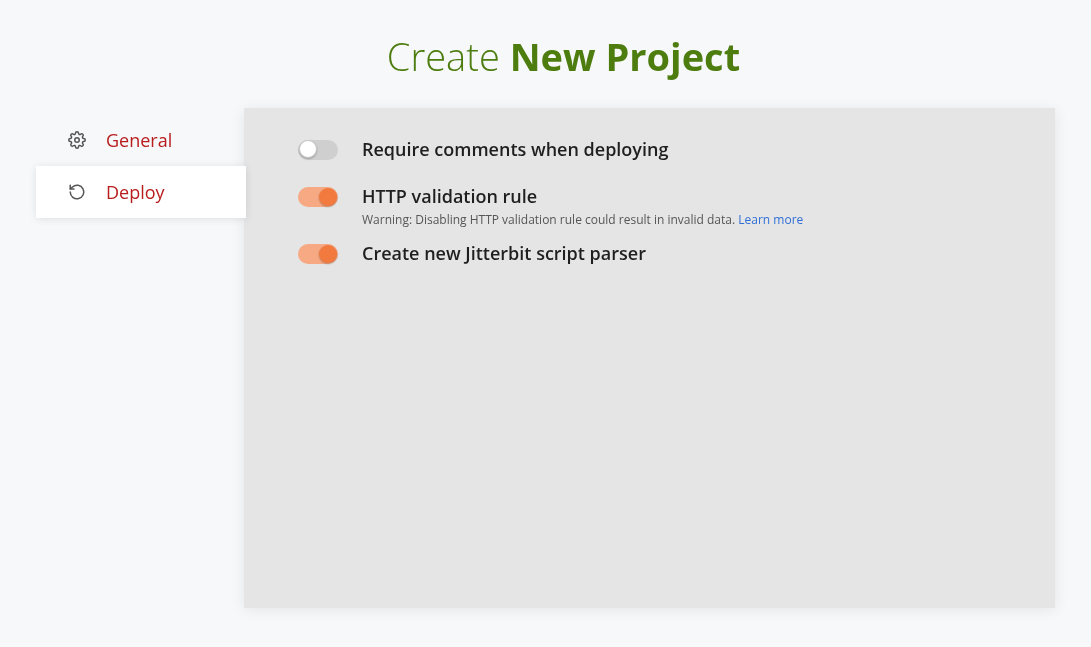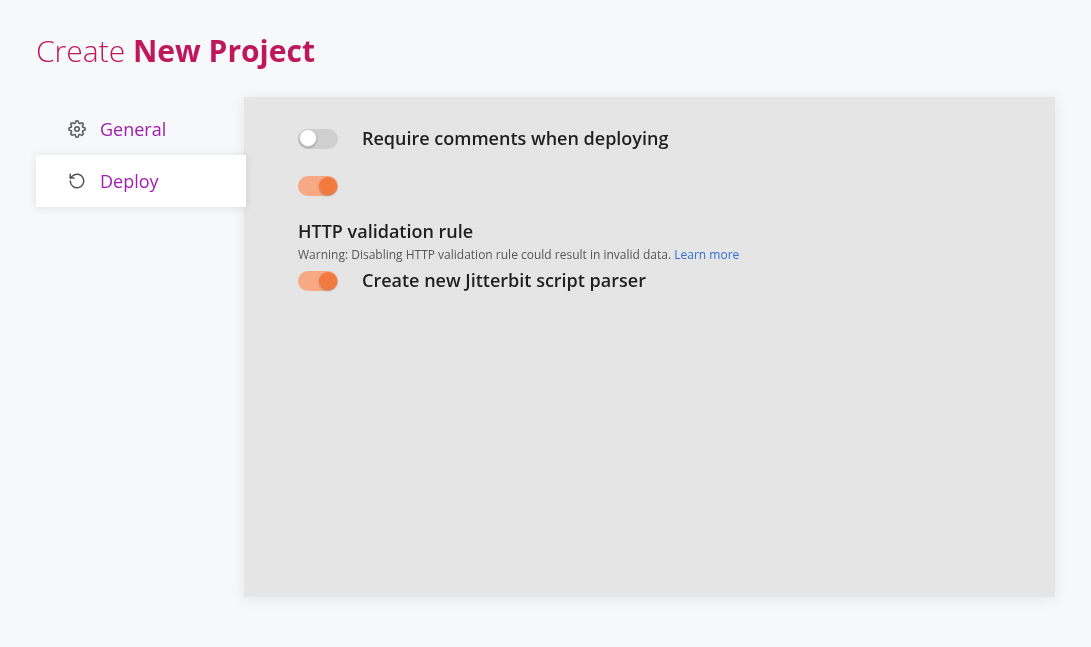--- a/index.html
+++ b/index.html
@@ -6,44 +6,45 @@
   body {
     font-family: "Segoe UI", "Open Sans", -apple-system, BlinkMacSystemFont, sans-serif;
     background: #f7f8fa;
     width: 1091px;
     height: 647px;
     overflow: hidden;
     color: #222;
   }
   .page-title {
     padding: 30px 0 26px 36px;
-    font-size: 30px;
+    font-size: 38px;
     font-weight: 300;
-    color: #be185d;
+    color: #4d7c0f;
+    text-align: center;
   }
   .page-title .bold {
     font-weight: 700;
   }
   .layout {
     display: flex;
     align-items: flex-start;
   }
   .tabs {
     width: 208px;
     padding-top: 6px;
     margin-left: 36px;
     flex: 0 0 auto;
   }
   .tab {
     display: flex;
     align-items: center;
-    gap: 14px;
+    gap: 20px;
     padding: 14px 18px 14px 32px;
     font-size: 18px;
-    color: #a21caf;
+    color: #b91c1c;
     cursor: pointer;
     position: relative;
   }
   .tab.active {
     background: #fff;
     box-shadow: 0 1px 8px rgba(0,0,0,0.10);
     z-index: 2;
     margin-right: -2px;
   }
   .tab .icon {
@@ -65,21 +66,21 @@
     position: relative;
     z-index: 1;
   }
   .setting {
     display: flex;
     align-items: flex-start;
     gap: 24px;
     margin-bottom: 24px;
   }
   .setting:last-child { margin-bottom: 0; }
-  .setting.tight { margin-bottom: 6px; flex-direction: column; }
+  .setting.tight { margin-bottom: 14px; }
   .toggle {
     width: 40px;
     height: 20px;
     border-radius: 999px;
     position: relative;
     flex: 0 0 auto;
     cursor: pointer;
     margin-top: 2px;
   }
   .toggle.off {

